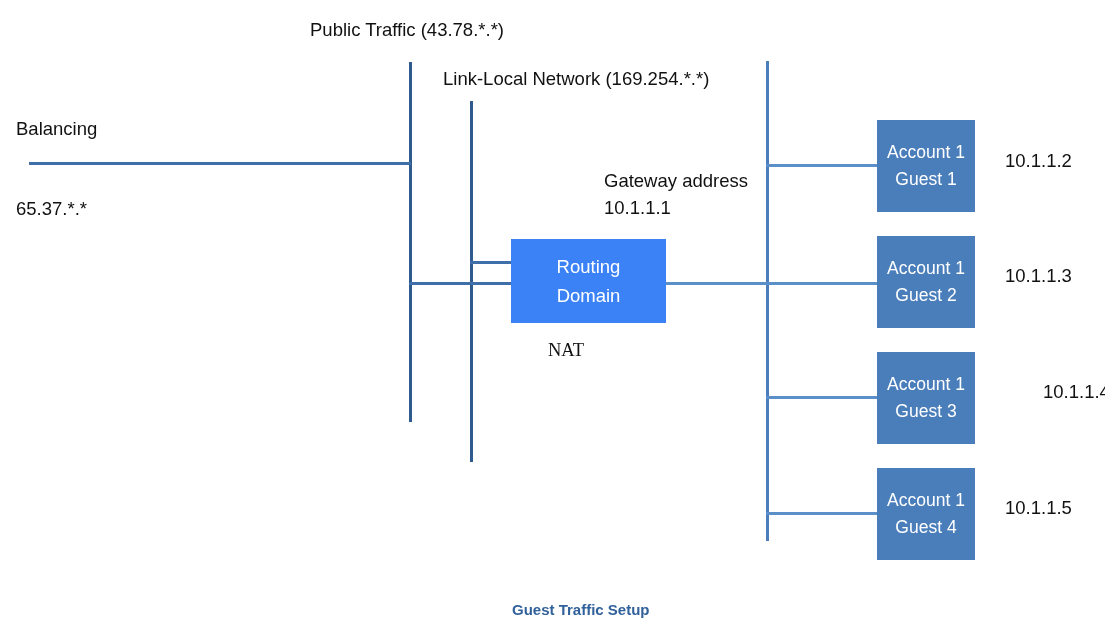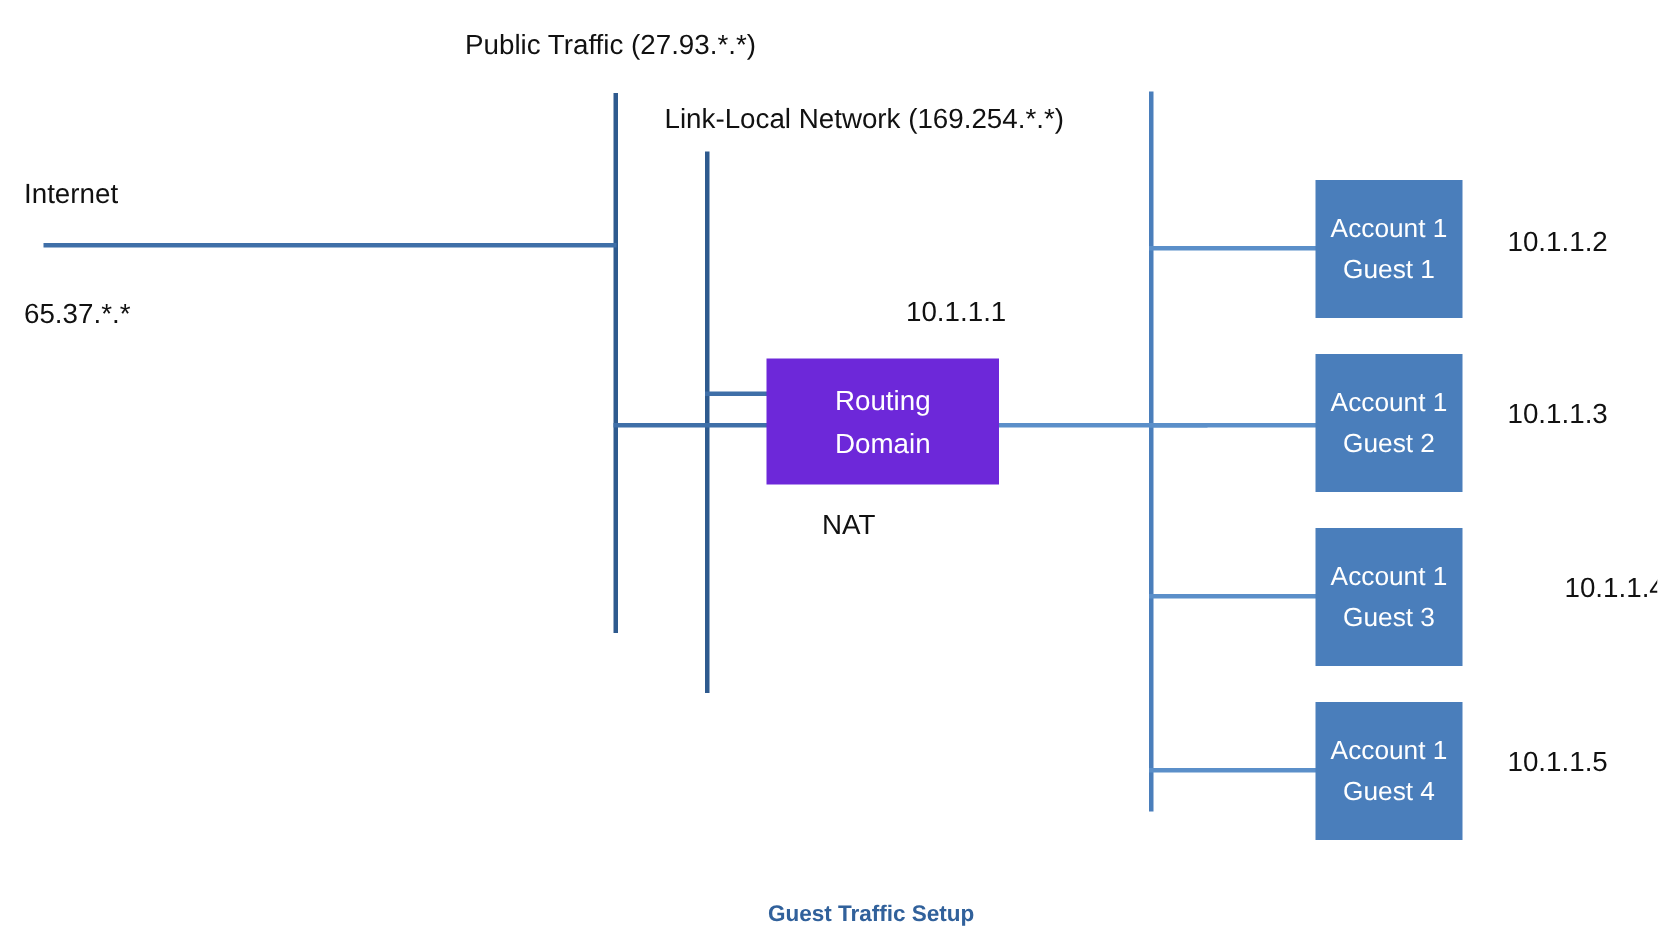--- a/index.html
+++ b/index.html
@@ -51,21 +51,21 @@
   }
   .node-box span { display: block; }
   .guest-box {
     width: 98px;
     height: 92px;
     background: #4a7ebb;
   }
   .router-box {
     width: 155px;
     height: 84px;
-    background: #6d28d9;
+    background: #3b82f6;
     font-size: 18.5px;
     line-height: 29px;
     text-align: right;
   }
   .ip-tag {
     position: absolute;
     font-size: 18.5px;
     color: #111111;
     white-space: pre;
   }
@@ -76,35 +76,36 @@
     color: #31619b;
     white-space: pre;
     text-align: center;
   }
 </style>
 </head>
 <body>
 
 <div id="canvas">
 
-  <div class="lbl" style="left:310px; top:17px;">Public Traffic (27.93.*.*)</div>
+  <div class="lbl" style="left:310px; top:17px;">Public Traffic (43.78.*.*)</div>
 
   <div class="lbl" style="left:443px; top:66px;">Link-Local Network (169.254.*.*)</div>
 
 
-  <div class="lbl" style="left:16px; top:116px;">Internet</div>
+  <div class="lbl" style="left:16px; top:116px;">Balancing</div>
 
   <div class="lbl" style="left:16px; top:196px;">65.37.*.*</div>
 
 
 
+  <div class="lbl" style="left:604px; top:168px;">Gateway address</div>
 
   <div class="lbl" style="left:604px; top:195px;">10.1.1.1</div>
 
-  <div class="lbl" style="left:548px; top:337px;">NAT</div>
+  <div class="lbl" style="left:548px; top:337px;font-family:Liberation Serif, serif;">NAT</div>
 
 
   <div class="vline" style="left:409px; top:62px; height:360px;"></div>
 
   <div class="vline" style="left:470px; top:101px; height:361px;"></div>
 
   <div class="vline" style="left:766px; top:61px; height:480px; background:#4a7ebb;"></div>
 
   <div class="hline" style="left:29px; top:162px; width:382px;"></div>
 

